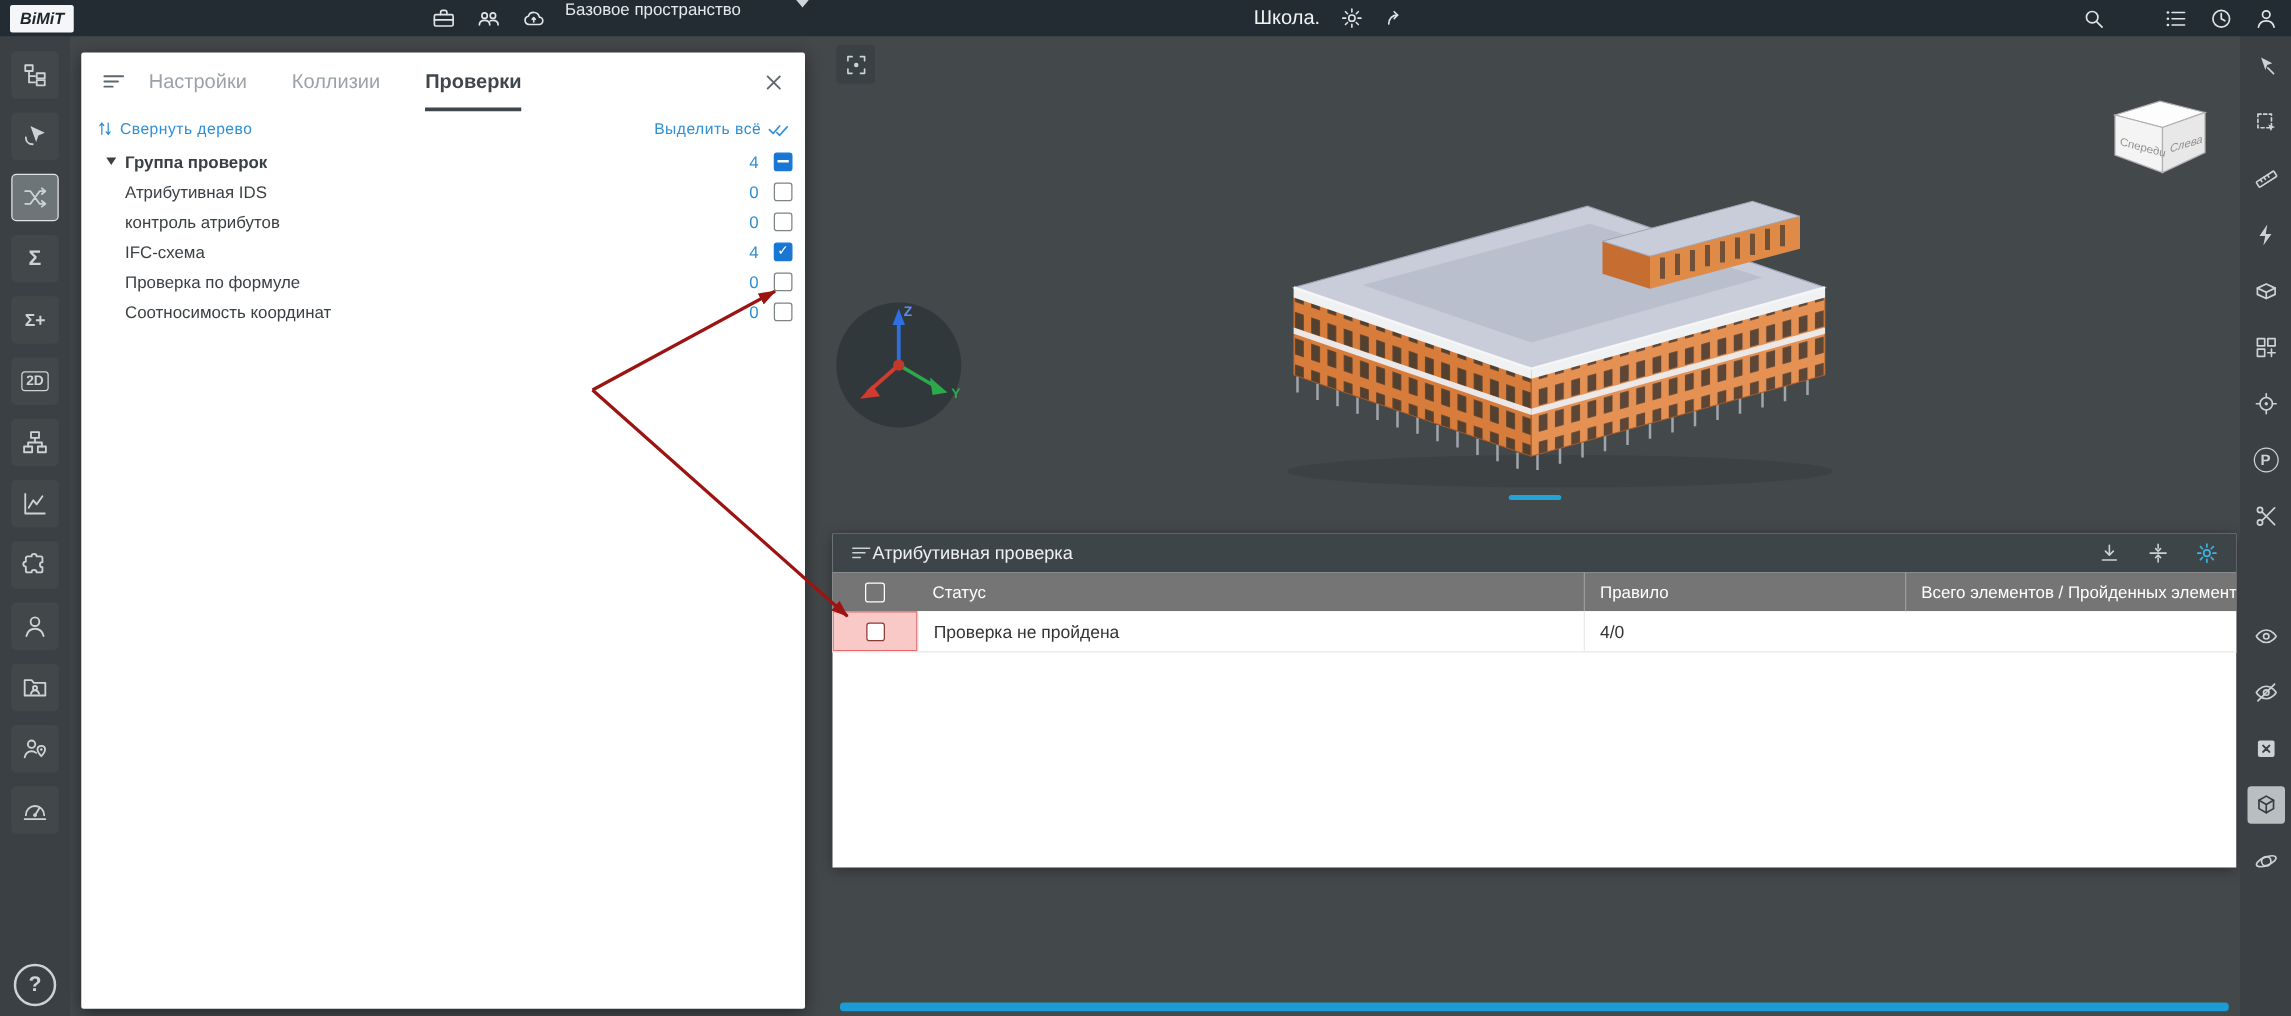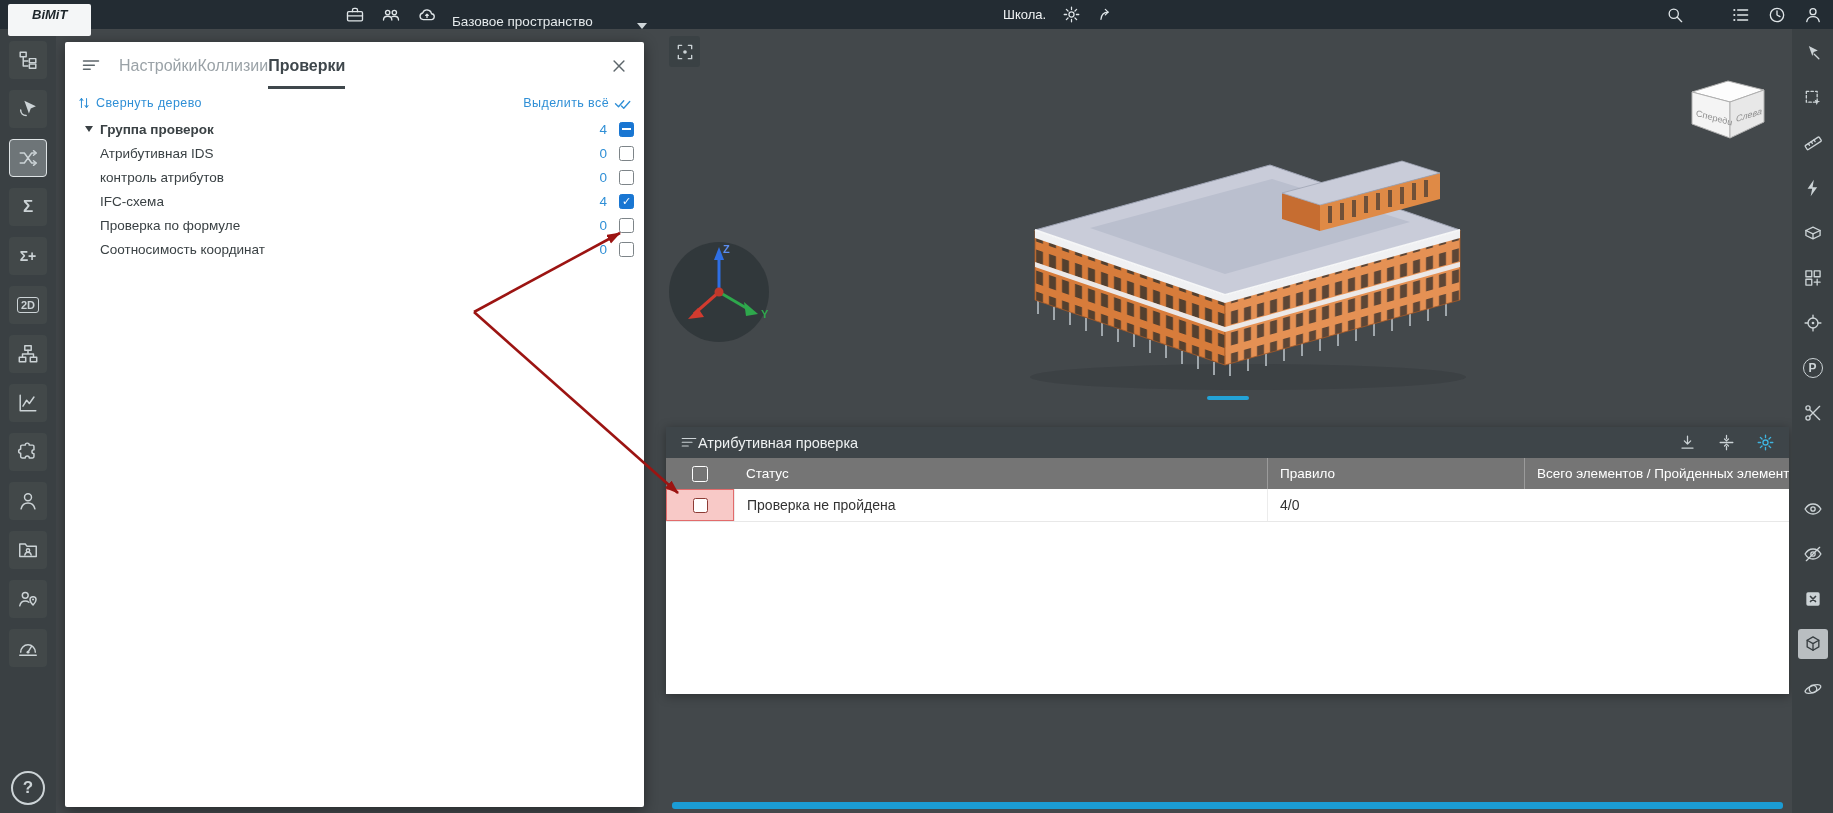--- a/index.html
+++ b/index.html
@@ -1,27 +1,27 @@
 <!DOCTYPE html>
 <html><head>
 <meta charset="utf-8">
 <style>
   *{margin:0;padding:0;box-sizing:border-box}
   html,body{width:1833px;height:813px;overflow:hidden;background:#2b2f31;font-family:"Liberation Sans",sans-serif}
   .app{position:relative;width:1833px;height:813px;overflow:hidden;background:#43484b}
 
   
   .topbar{position:absolute;top:0;left:0;right:0;height:29px;background:#232c33;z-index:10;color:#dfe5e8}
-  .logo{position:absolute;left:8px;top:4px;height:32px;background:#f4f6f7;color:#1d262b;
-        font-weight:bold;font-style:italic;font-size:13px;line-height:21px;padding:0 24px;border-radius:2px}
+  .logo{position:absolute;left:8px;top:4px;height:22px;background:#f4f6f7;color:#1d262b;
+        font-weight:bold;font-style:italic;font-size:13px;line-height:21px;padding:0 8px;border-radius:2px}
   .tb-icons{position:absolute;left:345px;top:0;height:29px;display:flex;align-items:center;gap:16px}
-  .tb-workspace{position:absolute;left:452px;top:0;height:29px;width:195px;display:flex;align-items:flex-end;font-size:13.5px;color:#e4e9eb}
+  .tb-workspace{position:absolute;left:452px;top:0;height:29px;width:195px;display:flex;align-items:flex-start;font-size:13.5px;color:#e4e9eb}
   .tb-workspace .carat{margin-left:auto;width:0;height:0;border-left:5px solid transparent;border-right:5px solid transparent;border-top:6px solid #cfd6d9}
   .tb-center{position:absolute;left:1003px;top:0;height:29px;display:flex;align-items:center;gap:16px}
-  .tb-title{font-size:13px;color:#f0f3f4}
+  .tb-title{font-size:16px;color:#f0f3f4}
   .tb-right{position:absolute;right:10px;top:0;height:29px;display:flex;align-items:center;gap:16px}
   .tb-right .gap{width:14px}
   .ic{fill:none;stroke:#ccd3d6;stroke-width:1.6;stroke-linecap:round;stroke-linejoin:round}
   .ic-fill{fill:#ccd3d6;stroke:none}
   .topbar .ic{stroke:#dfe5e8}.topbar .ic-fill{fill:#dfe5e8}
 
   
   .ltb{position:absolute;left:0;top:29px;bottom:0;width:56px;background:#3a4043;z-index:9;
        display:flex;flex-direction:column;align-items:center;padding-top:12px;gap:11px}
   .ltb .btn{width:38px;height:38px;border-radius:4px;background:#424849;display:flex;align-items:center;justify-content:center;flex:none}
@@ -48,21 +48,21 @@
            display:flex;align-items:center;justify-content:center}
   .gizmo{position:absolute;left:608px;top:208px}
   .viewcube{position:absolute;left:1624px;top:45px}
   .building{position:absolute;left:964px;top:106px;width:470px;height:255px}
 
   
   .rules{position:absolute;left:65px;top:42px;width:579px;height:765px;background:#fff;border-radius:2px;
          box-shadow:0 3px 14px rgba(0,0,0,.45);z-index:5}
   .rules-header{height:47px;display:flex;align-items:center;padding:0 16px}
   .ic-dark{fill:none;stroke:#5d666b;stroke-width:1.8;stroke-linecap:round}
-  .tabs{display:flex;margin-left:18px;height:100%;align-items:stretch}
+  .tabs{display:flex;gap:36px;margin-left:18px;height:100%;align-items:stretch}
   .tab{display:flex;align-items:center;font-size:16px;color:#9aa2a7;border-bottom:3px solid transparent;padding-top:3px;cursor:default}
   .tab.active{color:#3f474c;font-weight:bold;border-bottom-color:#3f474c}
   .close-x{margin-left:auto}
   .section-bar{height:28px;background:#757575;color:#fff;display:flex;align-items:center;padding:0 14px;
                font-size:13.5px;font-weight:bold}
   .section-bar .carat{margin-left:auto;width:0;height:0;border-left:5px solid transparent;border-right:5px solid transparent;border-top:6px solid #fff}
   .links-row{height:28px;display:flex;align-items:center;padding:0 12px;font-size:12.5px;color:#2f8fd6;letter-spacing:.4px}
   .links-row .left,.links-row .right{display:flex;align-items:center;gap:5px}
   .links-row .right{margin-left:auto}
   .trow{height:24px;display:flex;align-items:center;padding:0 10px 0 20px;font-size:13.5px;color:#3a4144}

